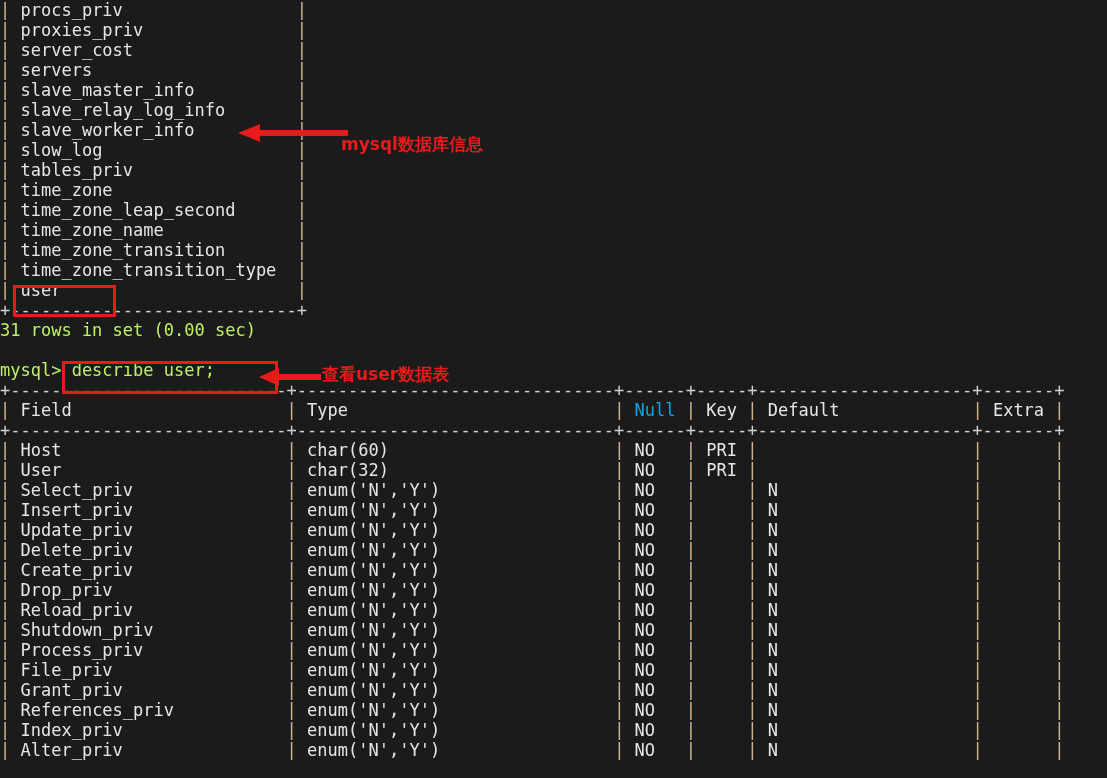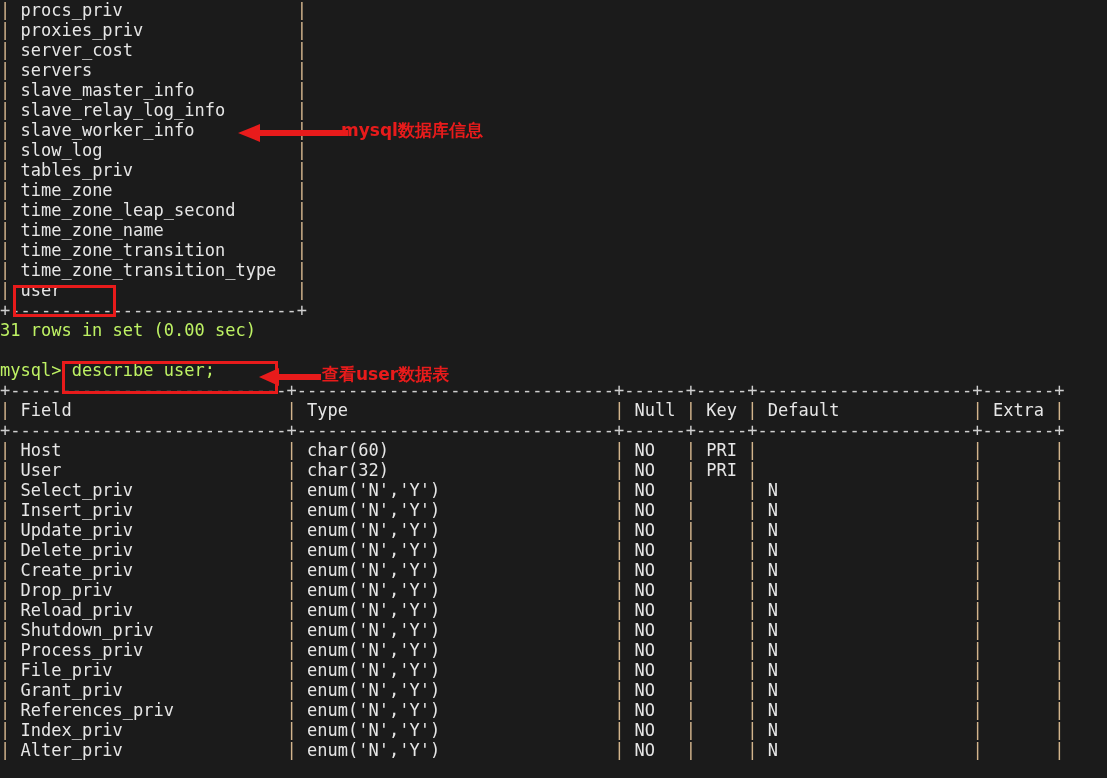--- a/index.html
+++ b/index.html
@@ -33,21 +33,21 @@
   .line {
     height: 20px;
     white-space: pre;
     font-family: "DejaVu Sans Mono", "Liberation Mono", monospace;
     font-size: 17px;
     line-height: 20px;
   }
   .pipe   { color: #d2b48c; }
   .rule   { color: #cfcfcf; }
   .ident  { color: #e6e6e6; }
-  .nullhd { color: #e5e5e5; }
+  .nullhd { color: #0ea5e9; }
   .plain  { color: #bef264; }
 
   
   .anno-box {
     position: absolute;
     border: 3px solid #e81b1b;
     box-sizing: border-box;
     pointer-events: none;
   }
   .anno-text {
@@ -73,21 +73,21 @@
 
   <div class="anno-box" style="left:13px; top:285px; width:103px; height:32px;"></div>
 
   <div class="anno-box" style="left:62px; top:361px; width:216px; height:33px;"></div>
 
   <svg class="anno-arrow" style="left:238px; top:121px;" width="110" height="26">
     <polygon points="0,12 22,3 22,21" fill="#e81b1b"></polygon>
     <rect x="20" y="9" width="90" height="6" fill="#e81b1b"></rect>
   </svg>
 
-  <div class="anno-text" style="left:341px; top:120px;">mysql数据库信息</div>
+  <div class="anno-text" style="left:341px; top:134px;">mysql数据库信息</div>
 
   <svg class="anno-arrow" style="left:259px; top:364px;" width="62" height="26">
     <polygon points="0,13 20,4 20,22" fill="#e81b1b"></polygon>
     <rect x="18" y="10" width="44" height="6" fill="#e81b1b"></rect>
   </svg>
 
   <div class="anno-text" style="left:322px; top:364px;">查看user数据表</div>
 
 </div>
 

